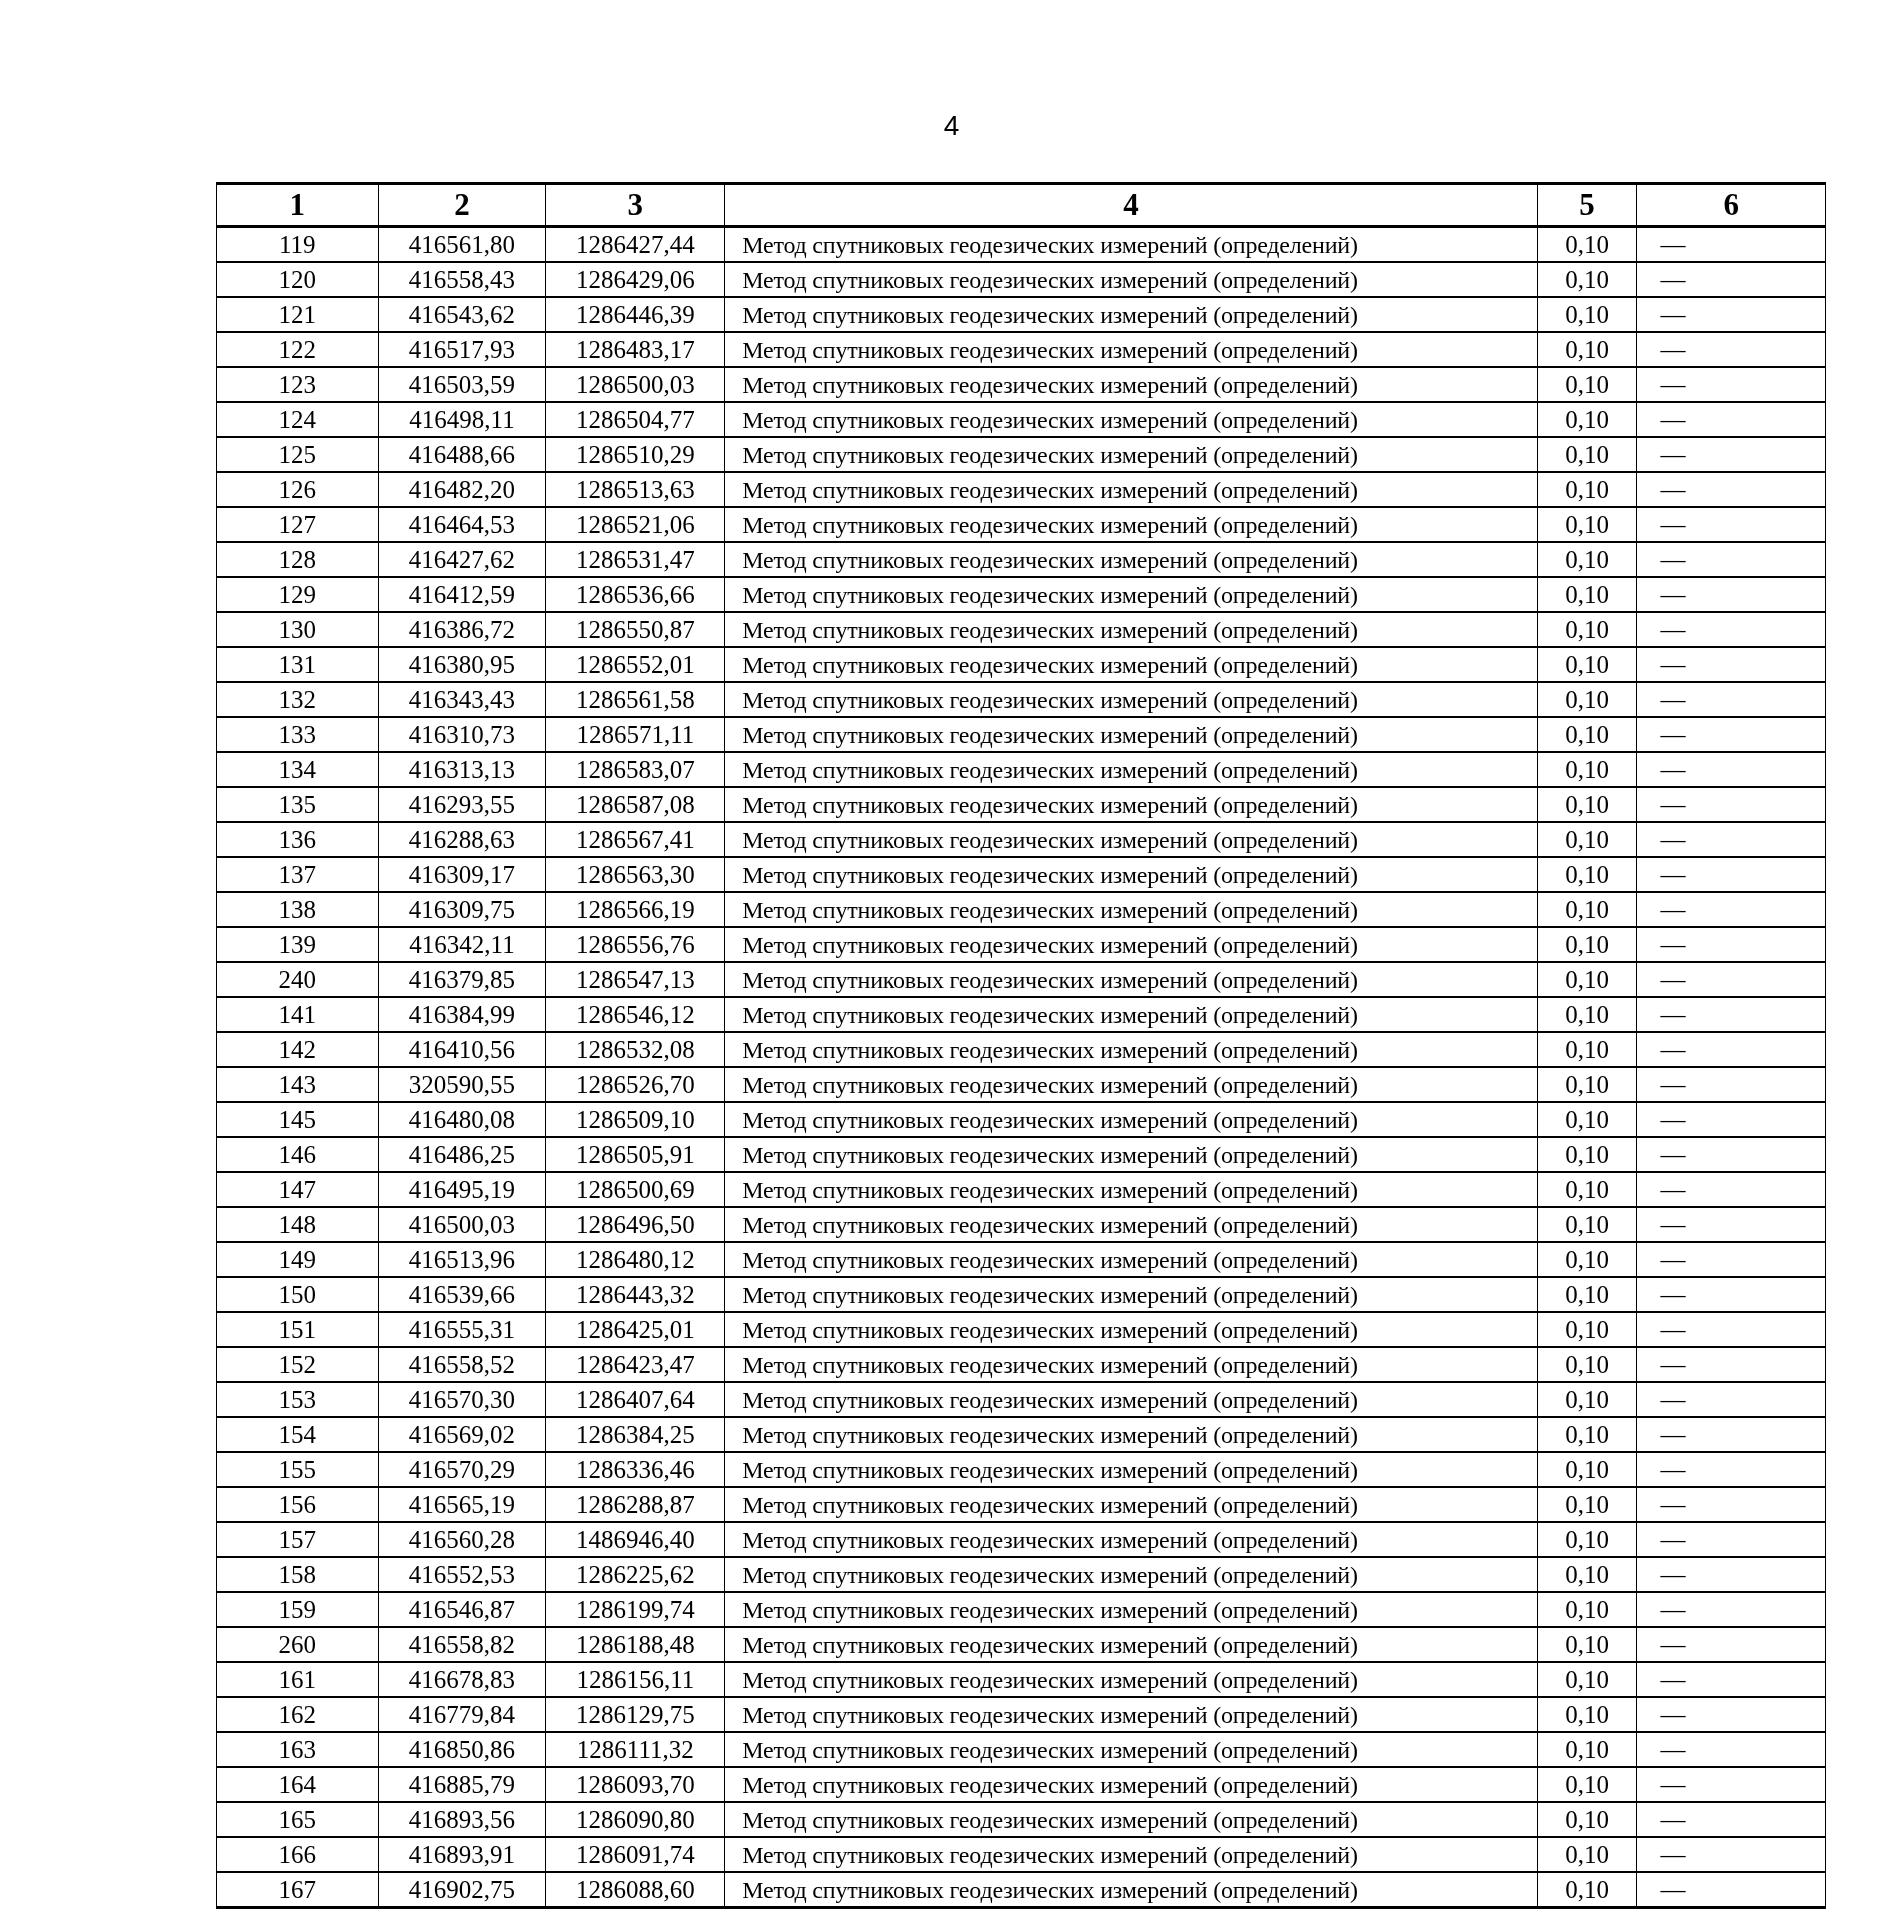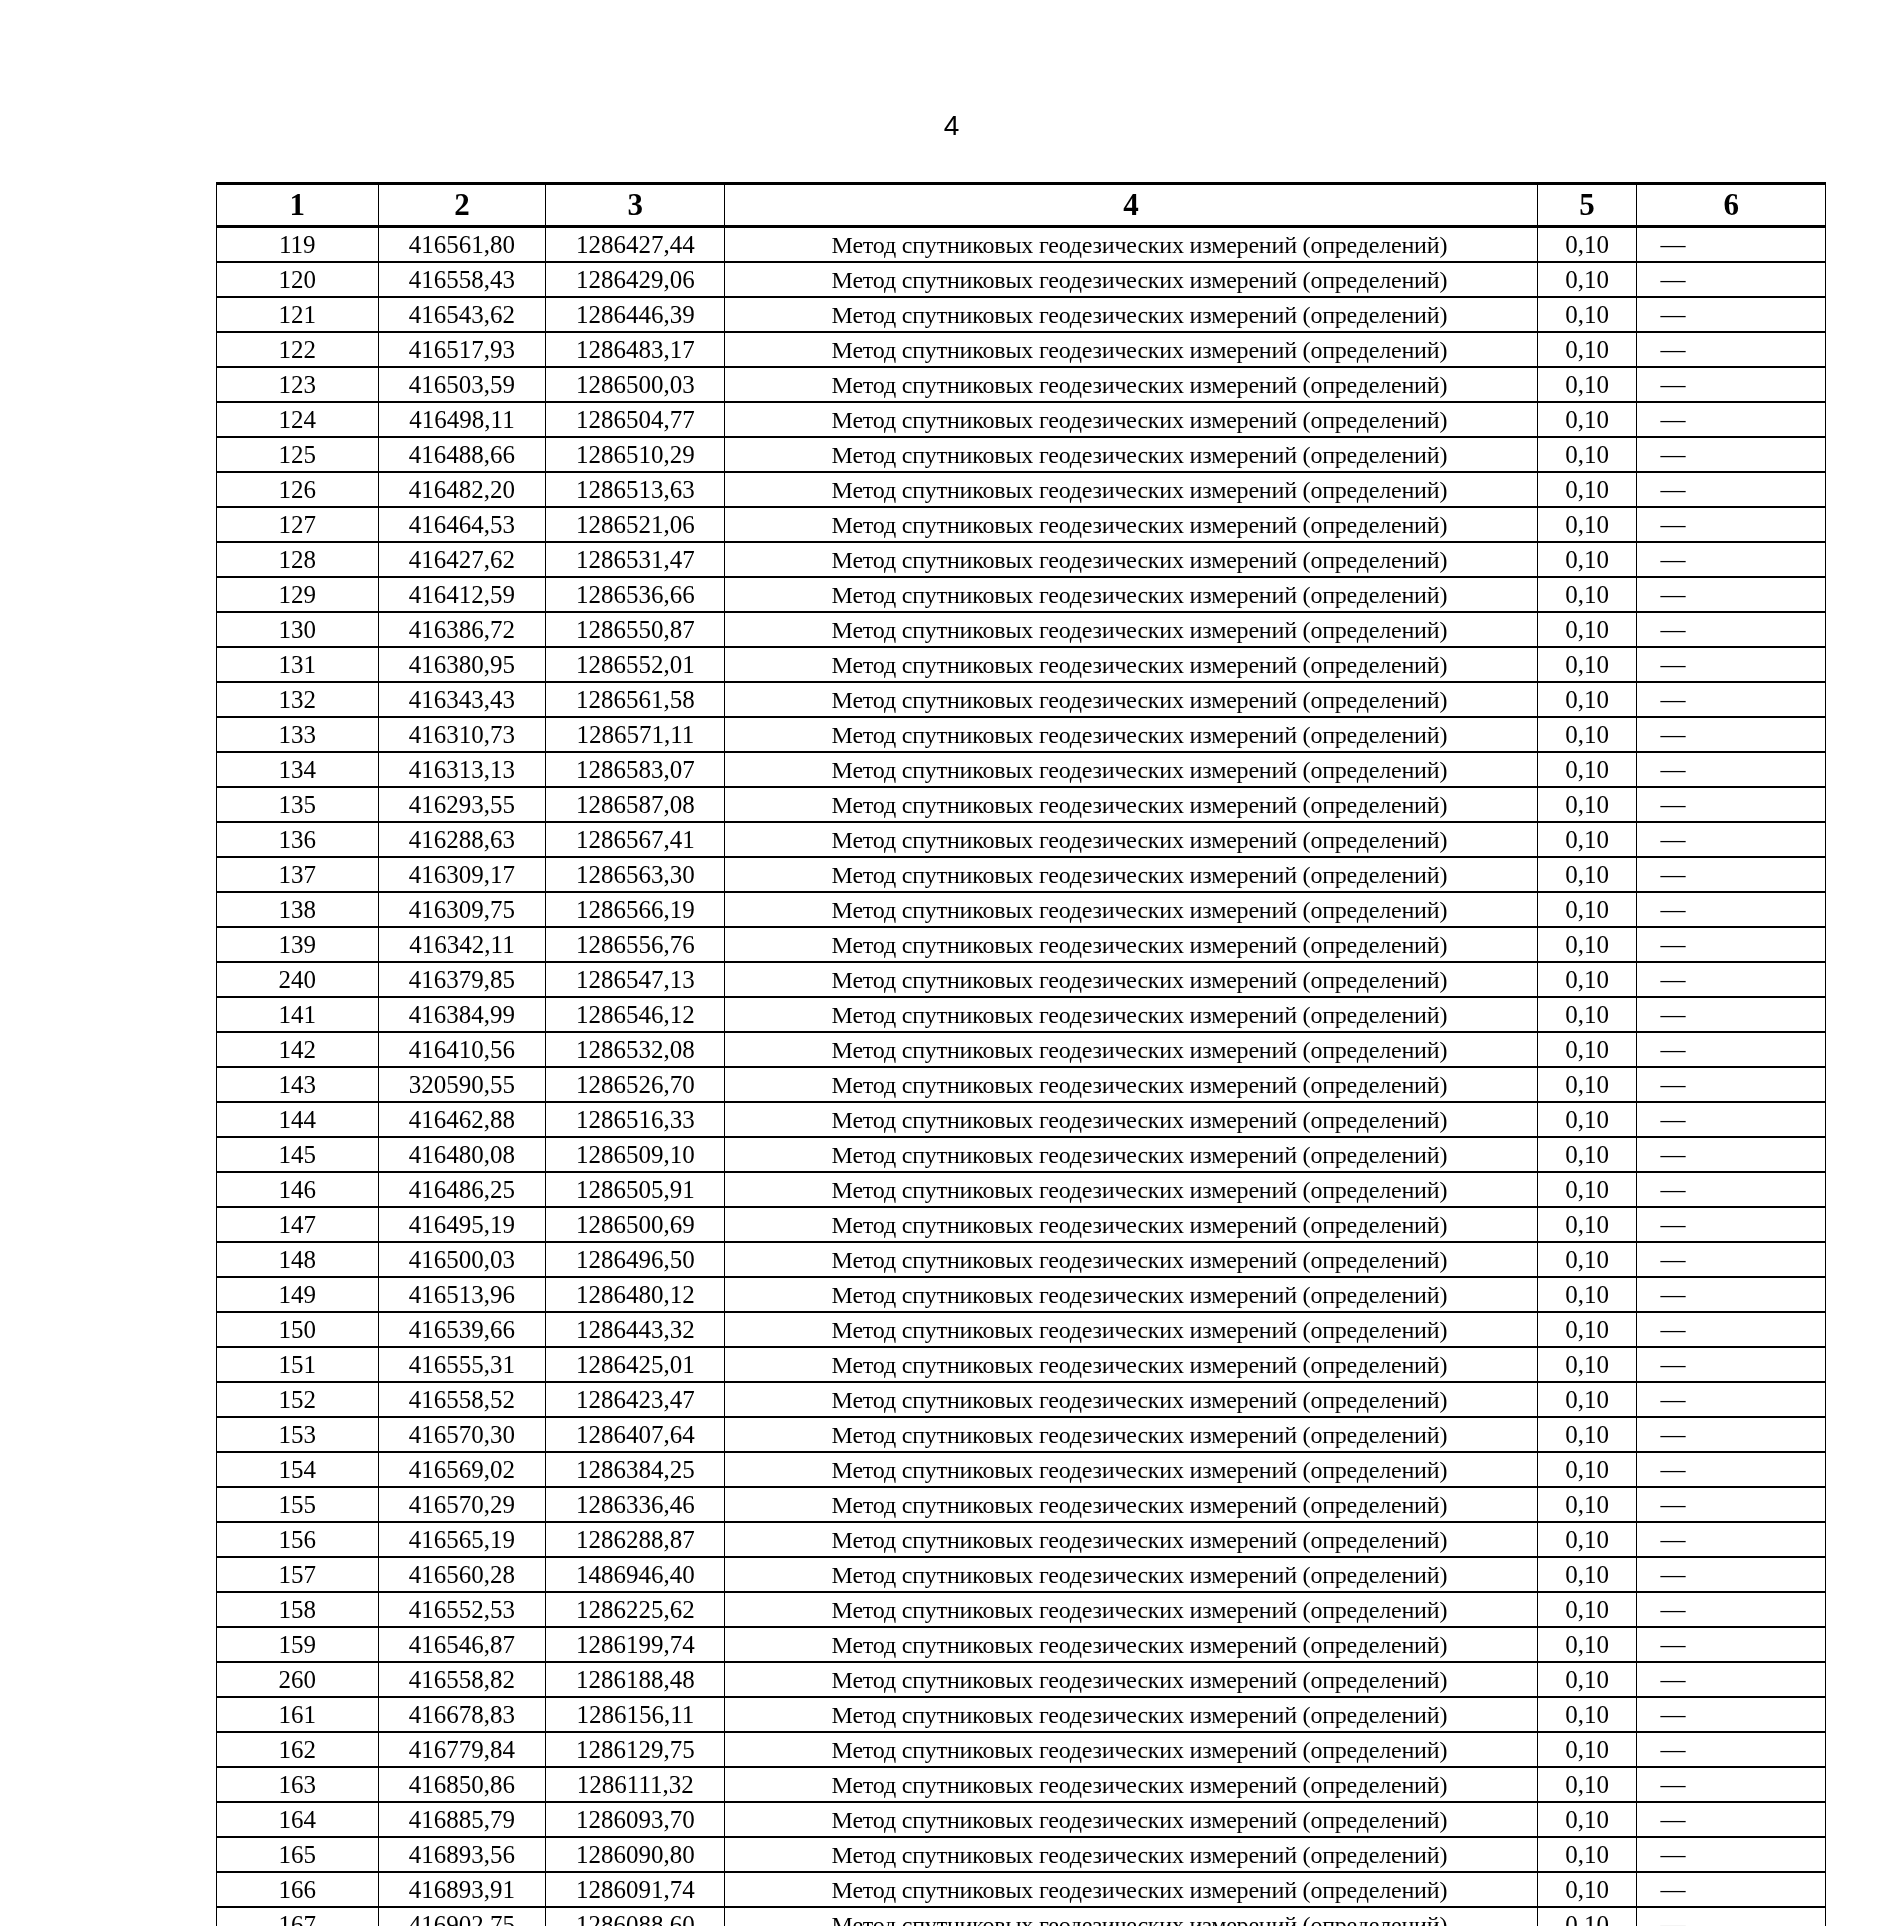--- a/index.html
+++ b/index.html
@@ -12,21 +12,21 @@
     font-family: "Liberation Sans", "DejaVu Sans", sans-serif; font-size: 28px; line-height: 1;
   }
   table { border-collapse: collapse; position: absolute; }
   td, th { border: 1.5px solid #000; padding: 0; text-align: center; vertical-align: middle; }
 
   
   #main-table { left: 216px; top: 182px; width: 1610px; }
   #main-table .hdr th { height: 40px; font-size: 31px; font-weight: bold; border-top-width: 3.9px; border-bottom-width: 3.9px; }
   #main-table tbody td { height: 33px; font-size: 25px; line-height: 1; white-space: nowrap; }
   #main-table tbody tr { border-bottom: 2.3px solid #000; font-family: Liberation Serif, serif; }
-  #main-table td.method { text-align: center; padding-left: 17px; font-size: 24px; letter-spacing: -0.2px; }
+  #main-table td.method { text-align: left; padding-left: 17px; font-size: 24px; letter-spacing: -0.2px; }
   #main-table td.dash { text-align: left; padding-left: 23px; }
   #main-table tbody tr:last-child td { border-bottom-width: 3.9px; }
   .col-w1 { width: 162px; } .col-w2 { width: 168px; } .col-w3 { width: 179px; }
   .col-w4 { width: 813px; } .col-w5 { width: 100px; } .col-w6 { width: 189px; }
 </style>
 </head>
 <body>
 
 <div class="page-num">4</div>
 
@@ -244,28 +244,20 @@
       </tr>
       <tr>
         <td>143</td>
         <td>320590,55</td>
         <td>1286526,70</td>
         <td class="method">Метод спутниковых геодезических измерений (определений)</td>
         <td>0,10</td>
         <td class="dash">—</td>
       </tr>
       <tr>
-        <td>144</td>
-        <td>416462,88</td>
-        <td>1286516,33</td>
-        <td class="method">Метод спутниковых геодезических измерений (определений)</td>
-        <td>0,10</td>
-        <td class="dash">—</td>
-      </tr>
-      <tr>
         <td>145</td>
         <td>416480,08</td>
         <td>1286509,10</td>
         <td class="method">Метод спутниковых геодезических измерений (определений)</td>
         <td>0,10</td>
         <td class="dash">—</td>
       </tr>
       <tr>
         <td>146</td>
         <td>416486,25</td>

